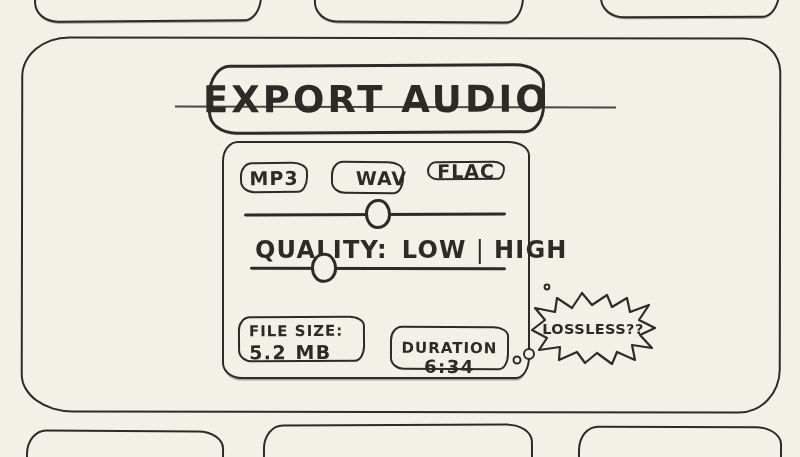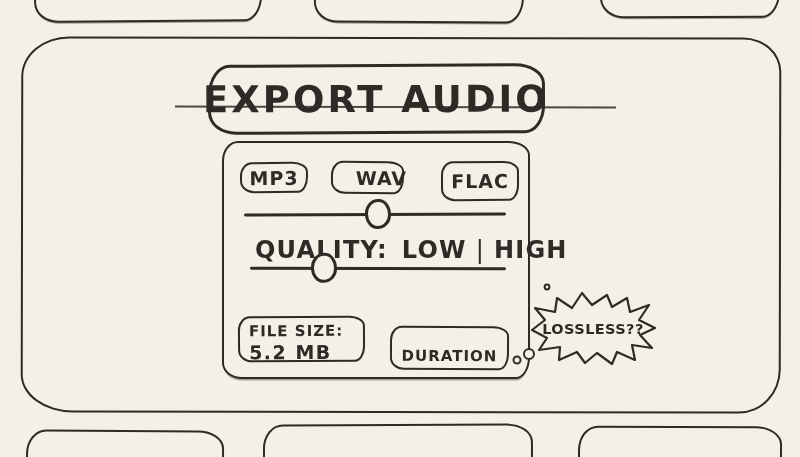--- a/index.html
+++ b/index.html
@@ -113,21 +113,21 @@
 
   <div class="card titlebox">
     <span class="title">EXPORT AUDIO</span>
   </div>
   <div class="strike"></div>
 
   <div class="card panel"></div>
 
   <button class="fmtbtn" style="left:240px; top:162px; width:68px; height:31px; transform:rotate(-.6deg);">MP3</button>
   <button class="fmtbtn" style="left:331px; top:161px; width:73px; height:33px; transform:rotate(.4deg);padding-left:28px;">WAV</button>
-  <button class="fmtbtn" style="left:441px; top:161px; width:78px; height:40px; transform:rotate(-.3deg);">FLAC</button>
+  <button class="fmtbtn" style="left:427px; top:161px; width:78px; height:19px; transform:rotate(-.3deg);">FLAC</button>
 
   <div class="slider" style="left:244px; top:199px; width:262px; transform:rotate(-.2deg);">
     <div class="track"></div>
     <div class="knob" style="left: 51%;"></div>
   </div>
 
   <div class="row" style="left:255px; top:236px;">
     <span>QUALITY:</span><span class="gap"></span><span>LOW</span><span class="bar">|</span><span>HIGH</span>
   </div>
 
@@ -135,22 +135,23 @@
     <div class="track"></div>
     <div class="knob" style="left: 29%;"></div>
   </div>
 
 
   <div class="infobox" style="left:238px; top:316px; width:127px; height:46px; transform:rotate(-.4deg);">
     <div class="lbl">FILE SIZE:</div>
     <div class="val fs-val">5.2 MB</div>
   </div>
 
-  <div class="infobox" style="left:390px; top:326px; width:119px; height:44px; transform:rotate(.3deg); padding-top:19px;">
+  <div class="infobox" style="left:390px; top:326px; width:119px; height:44px; transform:rotate(.3deg); padding-top:11px;">
     <div class="lbl ctr">DURATION</div>
+    <div class="val ctr" style="font-size:18px; margin-top:-1px;">6:34</div>
   </div>
 
   <svg class="bubble-svg" width="162" height="92" viewBox="0 0 162 92">
     <polygon points="27,48 40,38 30,26 50,30 52,16 67,26 77,11 87,23 102,13 107,25 122,16 125,30 144,23 134,38 150,46 135,53 147,66 127,63 130,78 112,70 107,82 92,71 80,81 72,70 54,78 55,65 34,68 42,56" fill="#f2f0e7" stroke="#2e2b27" stroke-width="2.2" stroke-linejoin="round"></polygon>
     <text class="bubble-text" x="88" y="52" text-anchor="middle">LOSSLESS??</text>
     <circle cx="24" cy="72" r="5" fill="#f2f0e7" stroke="#2e2b27" stroke-width="2"></circle>
     <circle cx="12" cy="78" r="3.5" fill="#f2f0e7" stroke="#2e2b27" stroke-width="2"></circle>
     <circle cx="42" cy="5" r="2.4" fill="none" stroke="#2e2b27" stroke-width="2"></circle>
   </svg>
 

